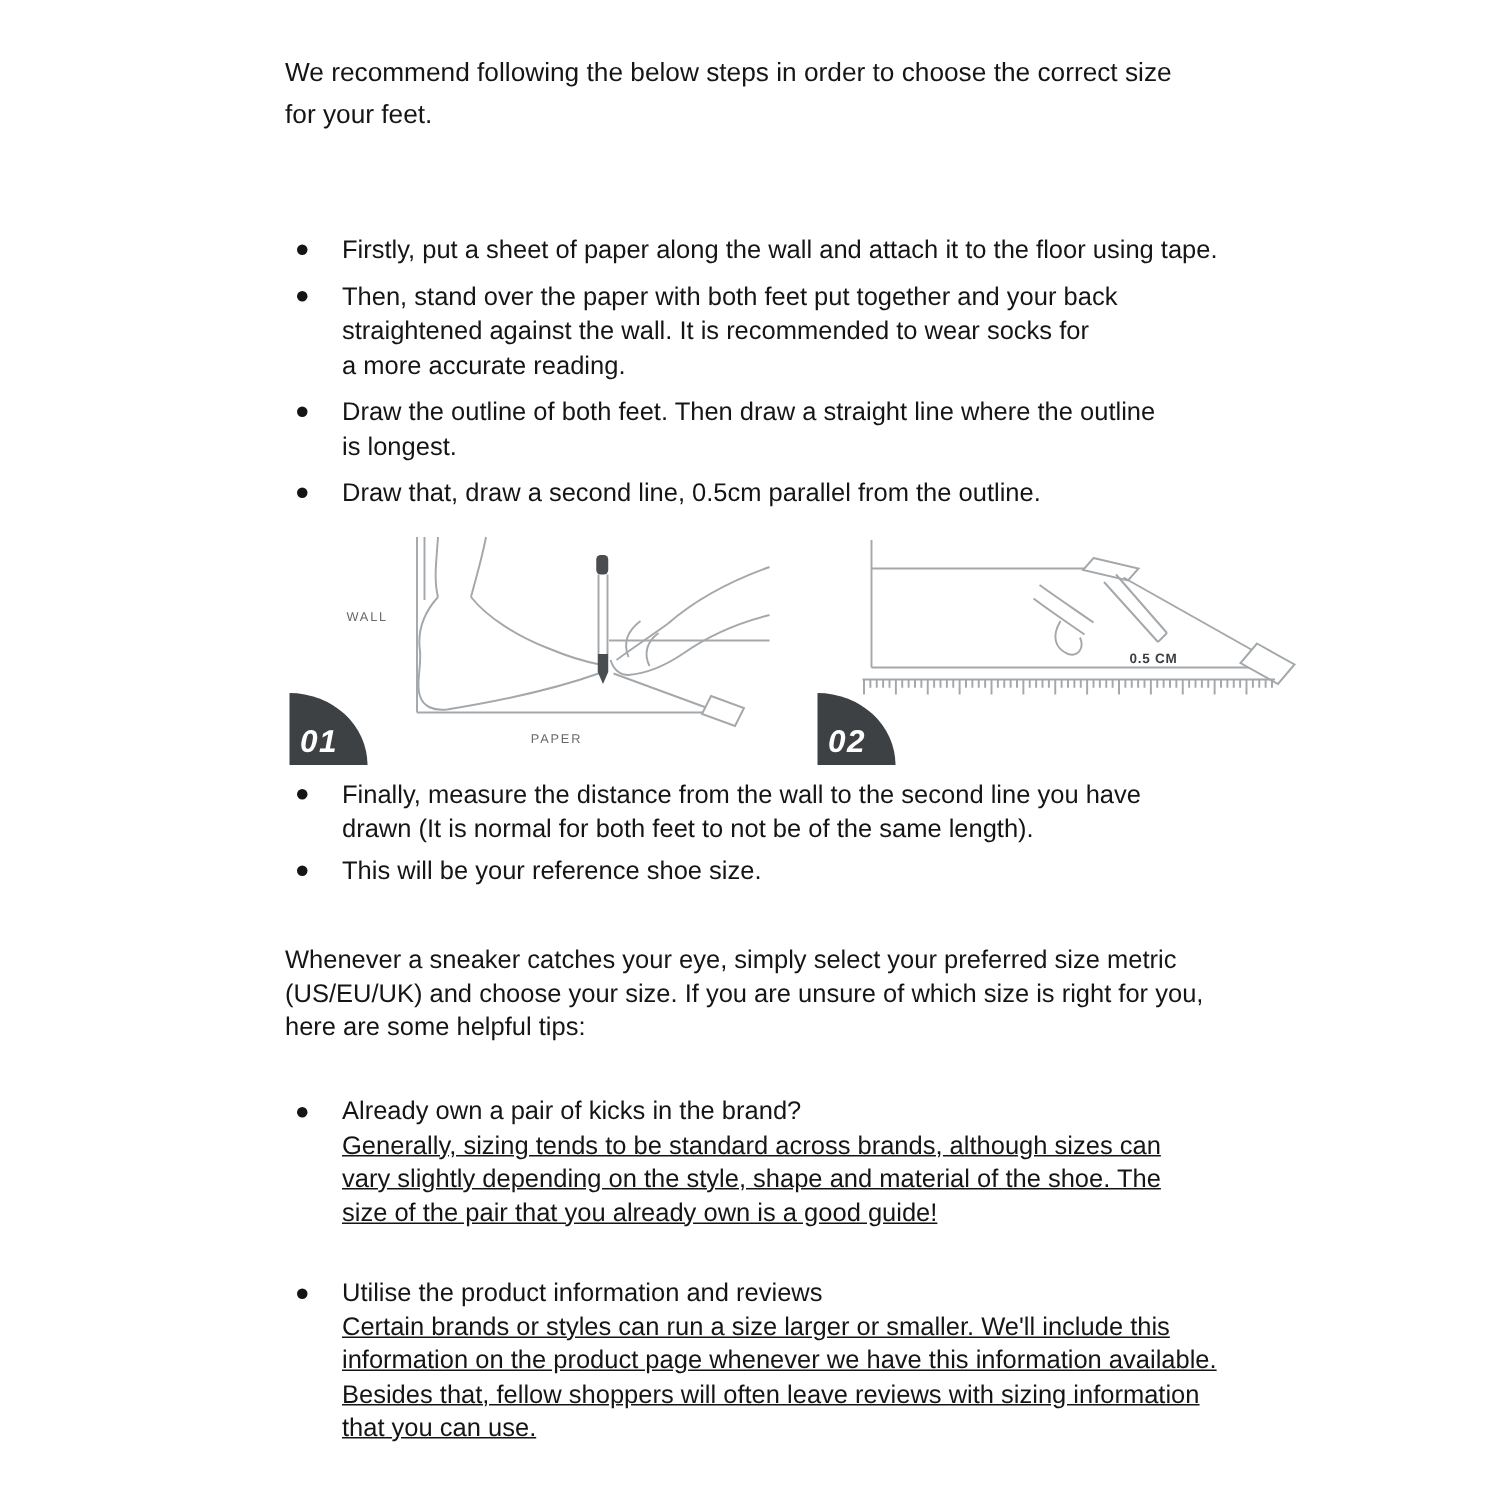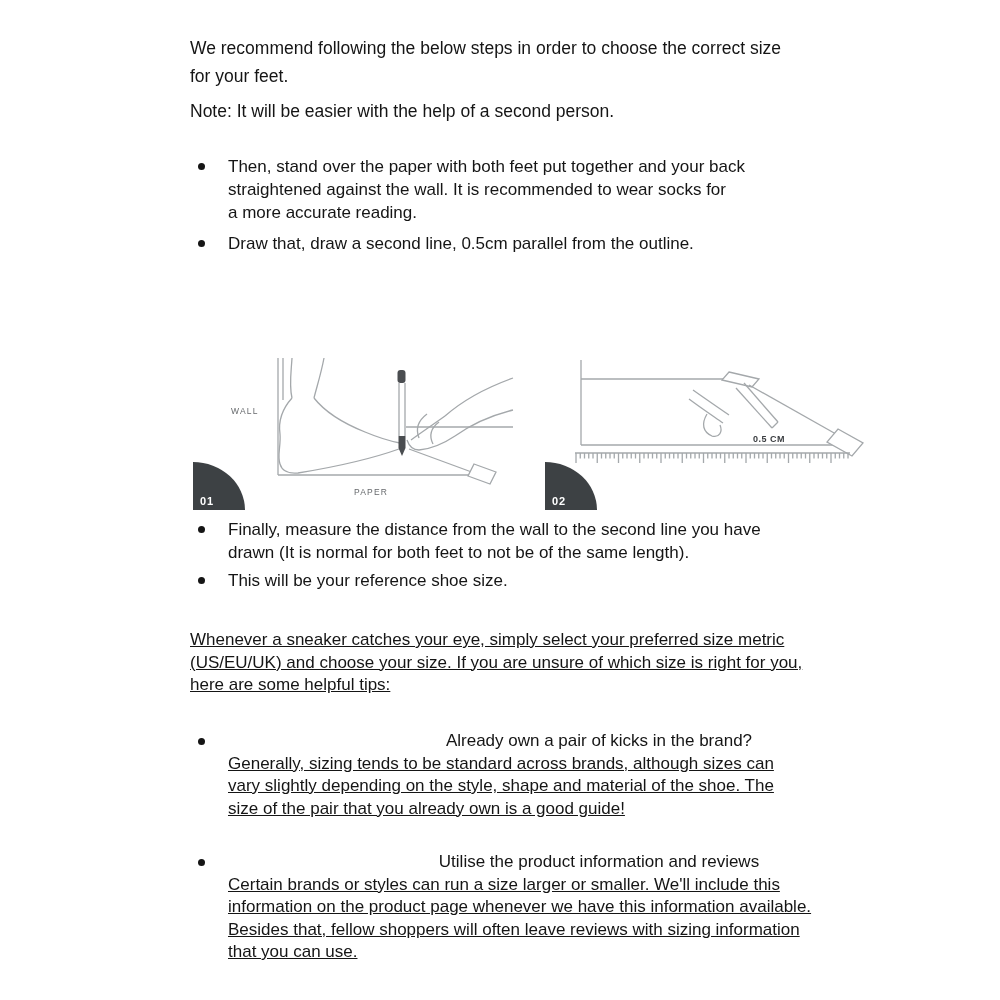--- a/index.html
+++ b/index.html
@@ -41,25 +41,25 @@
     position:absolute;left:8px;top:8px;
     width:7px;height:7px;border-radius:50%;
     background:var(--text);
   }
   ul.steps1{top:155px;}
   ul.steps1 li{margin-bottom:8px;}
   ul.steps2{top:518px;}
   ul.steps2 li{margin-bottom:5px;}
   .tips-intro{
     position:absolute;left:142px;top:629px;width:800px;
-    font-size:17px;line-height:22.5px;text-decoration:underline;
+    font-size:17px;line-height:22.5px;
   }
   ul.tips{top:730px;}
   ul.tips li{margin-bottom:31px;line-height:22.5px;}
-  .tip-title{display:block;text-align:center;}
+  .tip-title{display:block;}
   .tip-body{display:block;text-decoration:underline;}
   
   .diagrams{position:absolute;left:0;top:352px;width:1000px;height:160px;}
   .diagram{position:absolute;top:0;height:160px;text-align:right;}
   .d1{left:145px;width:330px;}
   .d2{left:497px;width:368px;}
   .diag line,.diag path{stroke:var(--line-gray);stroke-width:1.3;fill:none;}
   .diag .fillwhite{fill:#ffffff;}
   .diag .dark{stroke:none;fill:var(--pen-dark);}
   .diag text{
@@ -70,37 +70,40 @@
   .diag text.bold{font-weight:bold;fill:#3a3d40;font-size:9px;letter-spacing:.5px;}
   .badge{
     position:absolute;left:0;top:110px;
     width:52px;height:48px;
     background:var(--badge-bg);
     border-radius:0 100% 0 0;
     display:flex;align-items:flex-end;
   }
   .badge span{
     color:var(--badge-text);
-    font-weight:bold;font-size:11px;letter-spacing:1px;
+    font-weight:bold;font-size:21px;letter-spacing:1px;
     padding:0 0 3px 7px;
+    font-style:italic;
   }
 </style>
 </head>
 <body>
 
 <div class="page">
 
   <p class="intro pre">We recommend following the below steps in order to choose the correct size
 for your feet.</p>
-  <p class="note">Note: It will be easier with the help of a second person.</p>
 
   <ul class="bullets steps1">
+    <li><span class="pre">Firstly, put a sheet of paper along the wall and attach it to the floor using tape.</span></li>
     <li><span class="pre">Then, stand over the paper with both feet put together and your back
 straightened against the wall. It is recommended to wear socks for
 a more accurate reading.</span></li>
+    <li><span class="pre">Draw the outline of both feet. Then draw a straight line where the outline
+is longest.</span></li>
     <li><span class="pre">Draw that, draw a second line, 0.5cm parallel from the outline.</span></li>
   </ul>
 
   <div class="diagrams">
 
     <div class="diagram d1">
       <svg class="diag" width="330" height="160" viewBox="0 0 330 160">
 
         <line x1="85" y1="6" x2="85" y2="123"></line>
         <line x1="90" y1="6" x2="90" y2="48"></line>

